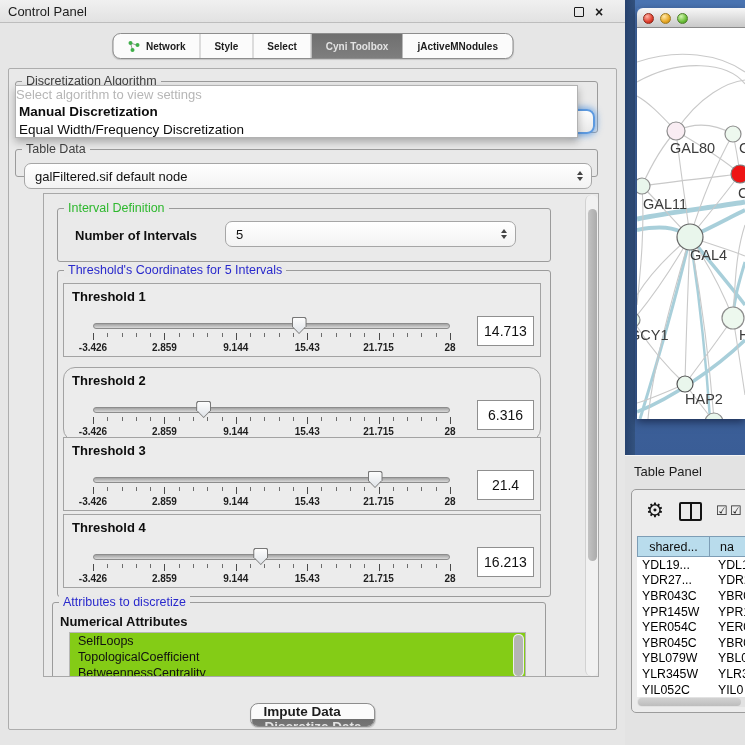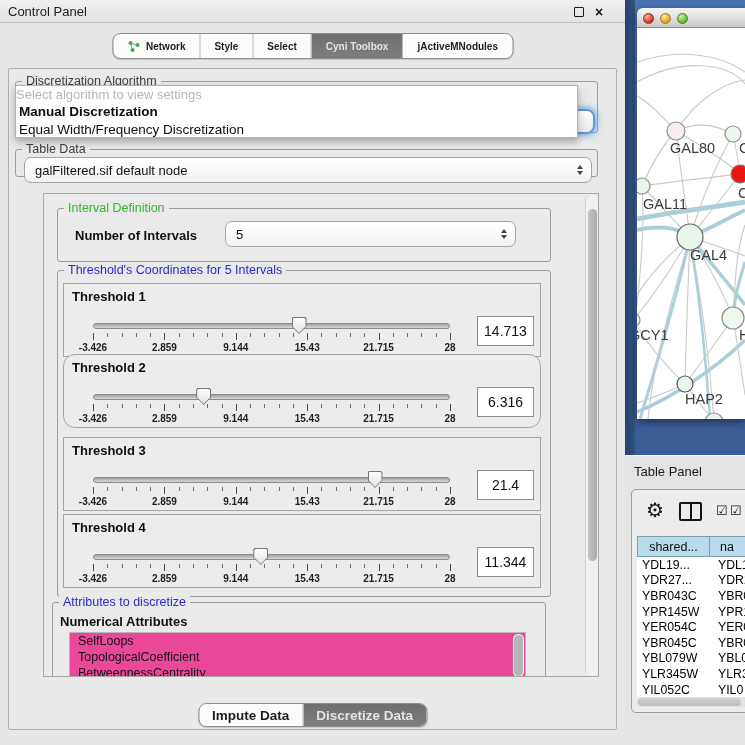--- a/index.html
+++ b/index.html
@@ -40,21 +40,21 @@
   .algo-opt { height:18px; line-height:18px; padding-left:3px; font-size:13.5px; color:#0d0d0d; white-space:nowrap; }
   .algo-opt.bold { font-weight:bold; }
 
   
   #tabledata-group { left:6px; top:80px; width:583px; height:28px; }
   .combo { position:absolute; background:linear-gradient(#ffffff,#f3f3f3); border:1px solid #a6a6a6; border-radius:7px; font-size:13px; color:#111; display:flex; align-items:center; padding-left:10px; }
   .combo .stepper { position:absolute; right:8px; top:50%; transform:translateY(-50%); display:flex; flex-direction:column; gap:2px; }
   .combo .stepper i { width:0; height:0; border-left:3.5px solid transparent; border-right:3.5px solid transparent; }
   .combo .stepper i.up { border-bottom:4.5px solid #444; }
   .combo .stepper i.dn { border-top:4.5px solid #444; }
-  #tabledata-combo { left:8px; top:7px; width:568px; height:26px; }
+  #tabledata-combo { left:8px; top:13px; width:568px; height:26px; }
 
   
   #scroll-panel { position:absolute; left:34px; top:124px; width:556px; height:484px; background:#eaeaea; border:1px solid #a8a8a8; overflow:hidden; }
   #main-vscroll { position:absolute; left:541px; top:1px; width:13px; height:481px; background:#f1f1f1; border-left:1px solid #d2d2d2; border-radius:6px; }
   #main-vscroll .vthumb { position:absolute; left:2px; top:14px; width:9px; height:352px; background:linear-gradient(to right,#c3c3c3,#ababab); border-radius:5px; }
 
   #interval-group { left:13px; top:14px; width:494px; height:54px; }
   #interval-label { position:absolute; left:17px; top:19px; font-size:13px; font-weight:bold; color:#111; }
   #interval-combo { left:167px; top:12px; width:291px; height:26px; }
 
@@ -65,27 +65,27 @@
   .track { position:absolute; left:0; top:3px; width:357px; height:6px; background:linear-gradient(#a2a2a2,#d9d9d9); border:1px solid #8c8c8c; border-radius:3px; }
   .thumb { position:absolute; top:-3px; width:15px; height:17px; clip-path:polygon(8% 0,92% 0,100% 10%,100% 55%,50% 100%,0 55%,0 10%); background:#777; }
   .thumb::after { content:""; position:absolute; left:1px; top:1px; right:1px; bottom:1px; clip-path:polygon(8% 0,92% 0,100% 10%,100% 55%,50% 100%,0 55%,0 10%); background:linear-gradient(#fdfdfd,#dfe3e8); }
   .ticks-minor { position:absolute; left:0; top:13px; width:358px; height:4px; background:repeating-linear-gradient(to right,#6c6c6c 0 1px,transparent 1px 14.28px); }
   .ticks-major { position:absolute; left:0; top:13px; width:358px; height:7px; background:repeating-linear-gradient(to right,#4a4a4a 0 1px,transparent 1px 71.4px); }
   .tick-label { position:absolute; top:22px; transform:translateX(-50%); font-size:10px; font-weight:bold; color:#1f1f1f; white-space:nowrap; }
   .value-box { position:absolute; left:413px; top:32px; width:57px; height:30px; background:#ffffff; border:1px solid #8f8f8f; font-size:14px; color:#111; text-align:center; line-height:28px; }
 
   #attr-group { left:8px; top:408px; width:494px; height:84px; }
   #attr-heading { position:absolute; left:7px; top:11px; font-size:13px; font-weight:bold; color:#111; }
-  #attr-list { position:absolute; left:16px; top:29px; width:457px; height:46px; background:#ec4899; border:1px solid #b7b7b7; overflow:hidden; }
+  #attr-list { position:absolute; left:16px; top:29px; width:457px; height:46px; background:#84cc16; border:1px solid #b7b7b7; overflow:hidden; }
   .attr-item { height:16px; line-height:16px; padding-left:8px; font-size:12.5px; color:#111; white-space:nowrap; }
   #attr-vscroll { position:absolute; right:1px; top:1px; width:11px; height:43px; background:#ededed; border-radius:5px; }
   #attr-vscroll .vthumb { position:absolute; left:1px; top:1px; width:9px; height:41px; background:#b5b5b5; border-radius:5px; }
 
   
-  #bottom-tabs { position:absolute; left:50%; transform:translateX(-50%); top:703px; height:24px; display:flex; background:#fbfbfb; border:1px solid #8d8d8d; border-radius:8px; overflow:hidden; box-shadow:0 1px 1px rgba(0,0,0,.15); z-index:5; }
+  #bottom-tabs { position:absolute; left:50%; transform:translateX(-50%); top:703px; height:24px; display:flex; background:#fbfbfb; border:1px solid #8d8d8d; border-radius:8px; overflow:hidden; box-shadow:0 1px 1px rgba(0,0,0,.15); z-index:5;flex-direction:column; }
   #bottom-tabs .tab { font-size:13.5px; padding:0 13px; }
 
   
   #right-area { position:absolute; left:625px; top:0; width:120px; height:745px; background:#e2e2e2; }
   #desktop-blue { position:absolute; left:0; top:0; width:120px; height:455px; background:linear-gradient(to bottom,#4a74b2,#3a5d96); }
   #desktop-strip { position:absolute; left:0; top:0; width:10px; height:455px; background:linear-gradient(to right,#27426e,#33527e); }
   #net-window { position:absolute; left:12px; top:8px; width:108px; height:411px; box-shadow:0 3px 8px rgba(0,0,20,.5); }
   #net-titlebar { position:absolute; left:0; top:0; width:108px; height:20px; background:linear-gradient(#f7f7f7,#c9c9c9); border-bottom:1px solid #8a8a8a; border-top-left-radius:6px; }
   .tl { position:absolute; top:4.5px; width:11px; height:11px; border-radius:50%; }
   #tl-red { left:6px; background:radial-gradient(circle at 35% 28%, #ffb3a6, #e0402f 60%, #a81b0c); border:1px solid #8e2b1d; }
@@ -202,21 +202,21 @@
                   <span class="tick-label" style="left: 0px;">-3.426</span>
                   <span class="tick-label" style="left: 71.4px;">2.859</span>
                   <span class="tick-label" style="left: 142.8px;">9.144</span>
                   <span class="tick-label" style="left: 214.2px;">15.43</span>
                   <span class="tick-label" style="left: 285.6px;">21.715</span>
                   <span class="tick-label" style="left: 357px;">28</span>
                   <div class="thumb" style="left: 198.559px;"></div>
                 </div>
                 <div class="value-box">14.713</div>
               </div>
-              <div class="tpanel" style="top: 83px; border-radius: 12px;">
+              <div class="tpanel" style="top: 96px; border-radius: 12px;">
                 <div class="tlabel">Threshold 2</div>
                 <div class="slider">
                   <div class="track"></div>
                   <div class="ticks-minor"></div>
                   <div class="ticks-major"></div>
                   <span class="tick-label" style="left: 0px;">-3.426</span>
                   <span class="tick-label" style="left: 71.4px;">2.859</span>
                   <span class="tick-label" style="left: 142.8px;">9.144</span>
                   <span class="tick-label" style="left: 214.2px;">15.43</span>
                   <span class="tick-label" style="left: 285.6px;">21.715</span>
@@ -248,21 +248,21 @@
                   <div class="ticks-minor"></div>
                   <div class="ticks-major"></div>
                   <span class="tick-label" style="left: 0px;">-3.426</span>
                   <span class="tick-label" style="left: 71.4px;">2.859</span>
                   <span class="tick-label" style="left: 142.8px;">9.144</span>
                   <span class="tick-label" style="left: 214.2px;">15.43</span>
                   <span class="tick-label" style="left: 285.6px;">21.715</span>
                   <span class="tick-label" style="left: 357px;">28</span>
                   <div class="thumb" style="left: 160.288px;"></div>
                 </div>
-                <div class="value-box">11.344</div>
+                <div class="value-box">16.213</div>
               </div>
             </div>
         </div>
 
         <div id="attr-group" class="group">
           <span class="gtitle blue">Attributes to discretize</span>
           <span id="attr-heading">Numerical Attributes</span>
           <div id="attr-list">
             <div id="attr-items">
                 <div class="attr-item">SelfLoops</div>

